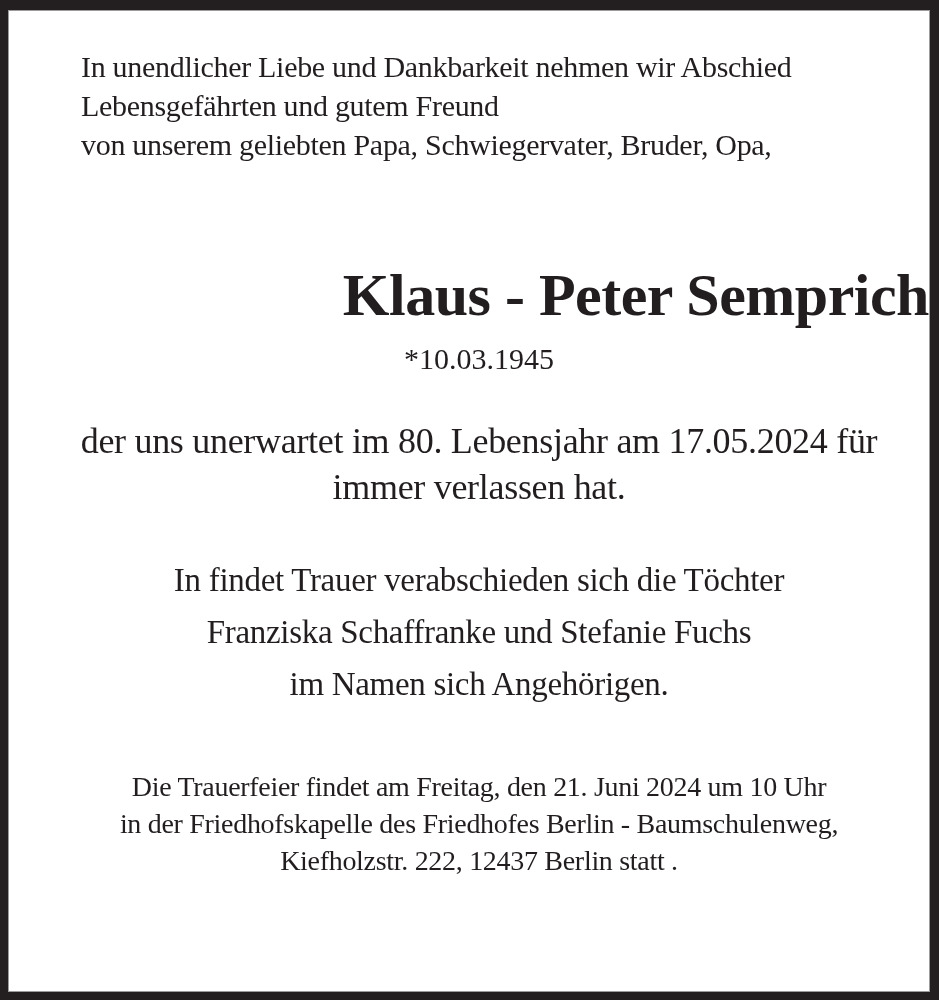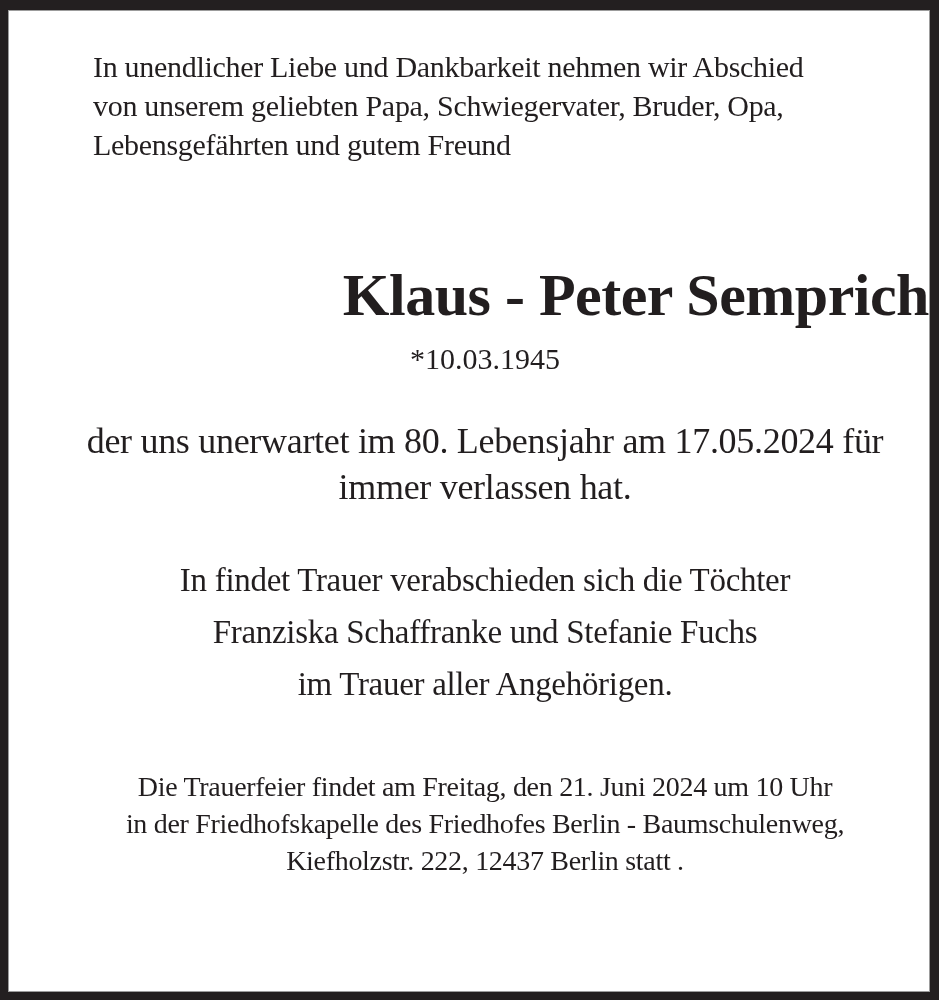--- a/index.html
+++ b/index.html
@@ -20,21 +20,20 @@
   .paper {
     position: absolute;
     top: 10px;
     left: 8px;
     right: 9px;
     bottom: 8px;
     background: #ffffff;
     border: 1px solid #9c9c9c;
     box-sizing: border-box;
     overflow: hidden;
-    padding-left: 12px;
   }
   .line { white-space: nowrap; }
   .center { text-align: center; margin-left: 20px; }
 
   .intro {
     margin: 36px 30px 0 72px;
     font-size: 30px;
     line-height: 39px;
     letter-spacing: -0.3px;
     text-align: left;
@@ -72,37 +71,37 @@
   }
 </style>
 </head>
 <body>
 
 <div class="frame">
   <div class="paper">
 
     <div class="intro">
       <div class="line">In unendlicher Liebe und Dankbarkeit nehmen wir Abschied</div>
+      <div class="line">Lebensgefährten und gutem Freund</div>
       <div class="line">von unserem geliebten Papa, Schwiegervater, Bruder, Opa,</div>
-      <div class="line">Lebensgefährten und gutem Freund</div>
     </div>
 
     <h1 class="name">Klaus - Peter Semprich</h1>
 
     <div class="birth center">*10.03.1945</div>
 
     <div class="death center">
       <div class="line">der uns unerwartet im 80. Lebensjahr am 17.05.2024 für</div>
       <div class="line">immer verlassen hat.</div>
     </div>
 
     <div class="mourners center">
       <div class="line">In findet Trauer verabschieden sich die Töchter</div>
       <div class="line">Franziska Schaffranke und Stefanie Fuchs</div>
-      <div class="line">im Trauer aller Angehörigen.</div>
+      <div class="line">im Namen sich Angehörigen.</div>
     </div>
 
     <div class="funeral center">
       <div class="line">Die Trauerfeier findet am Freitag, den 21. Juni 2024 um 10 Uhr</div>
       <div class="line">in der Friedhofskapelle des Friedhofes Berlin - Baumschulenweg,</div>
       <div class="line">Kiefholzstr. 222, 12437 Berlin statt .</div>
     </div>
 
   </div>
 </div>

